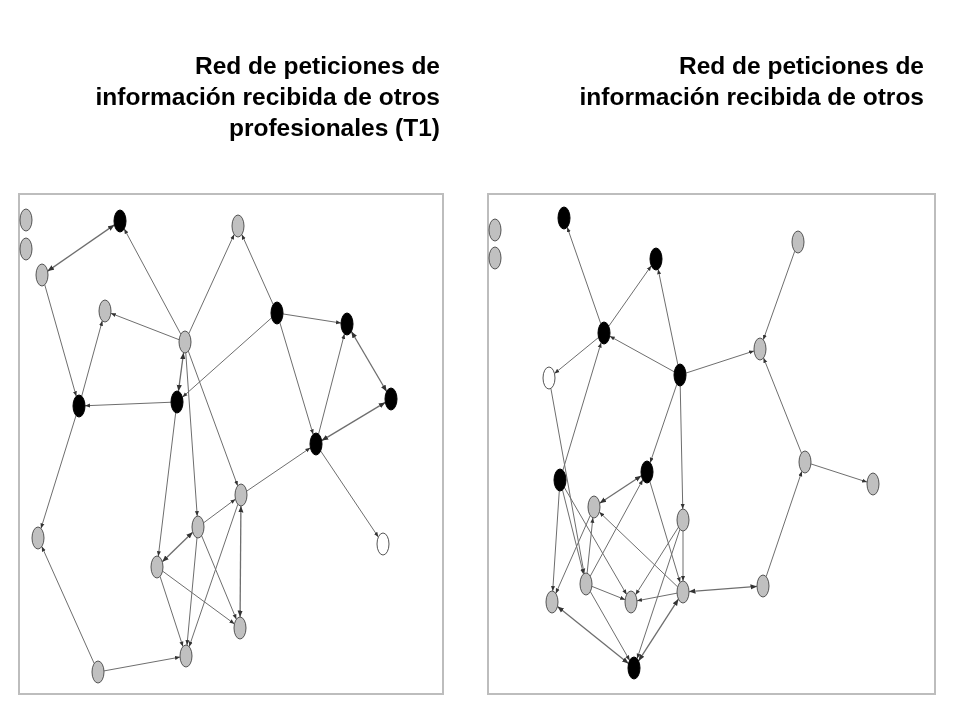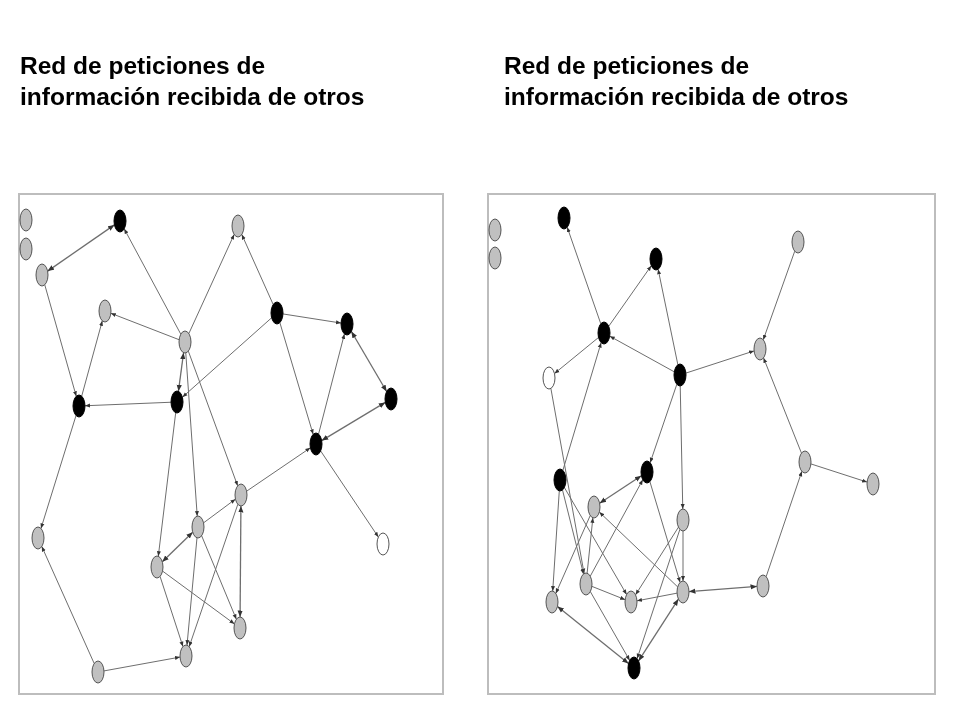--- a/index.html
+++ b/index.html
@@ -1,35 +1,36 @@
 <!DOCTYPE html>
 <html><head>
 <meta charset="utf-8">
 <style>
   html, body { margin: 0; padding: 0; background: #ffffff; }
   body { width: 960px; height: 720px; position: relative; overflow: hidden; font-family: "Liberation Sans", sans-serif; }
   .title {
-    position: absolute; top: 50px; width: 420px; text-align: left;
+    position: absolute; top: 50px; width: 420px; text-align: right;
     font-family: "Liberation Sans", sans-serif; font-weight: bold;
     font-size: 24.5px; line-height: 31px; color: #000;
   }
   .title span { display: block; white-space: nowrap; }
   #title-left { left: 20px; }
   #title-right { left: 504px; }
   .panel { position: absolute; background: #fff; border: 2px solid #bdbdbd; box-sizing: border-box; }
   #panel-left { left: 18px; top: 193px; width: 426px; height: 502px; }
   #panel-right { left: 487px; top: 193px; width: 449px; height: 502px; }
   svg.net { position: absolute; left: 0; top: 0; }
 </style>
 </head>
 <body>
 
 <div class="title" id="title-left">
   <span>Red de peticiones de</span>
   <span>información recibida de otros</span>
+  <span>profesionales (T1)</span>
 </div>
 <div class="title" id="title-right">
   <span>Red de peticiones de</span>
   <span>información recibida de otros</span>
 </div>
 
 <div class="panel" id="panel-left"></div>
 <div class="panel" id="panel-right"></div>
 
 <svg class="net" id="net-svg" width="960" height="720">

